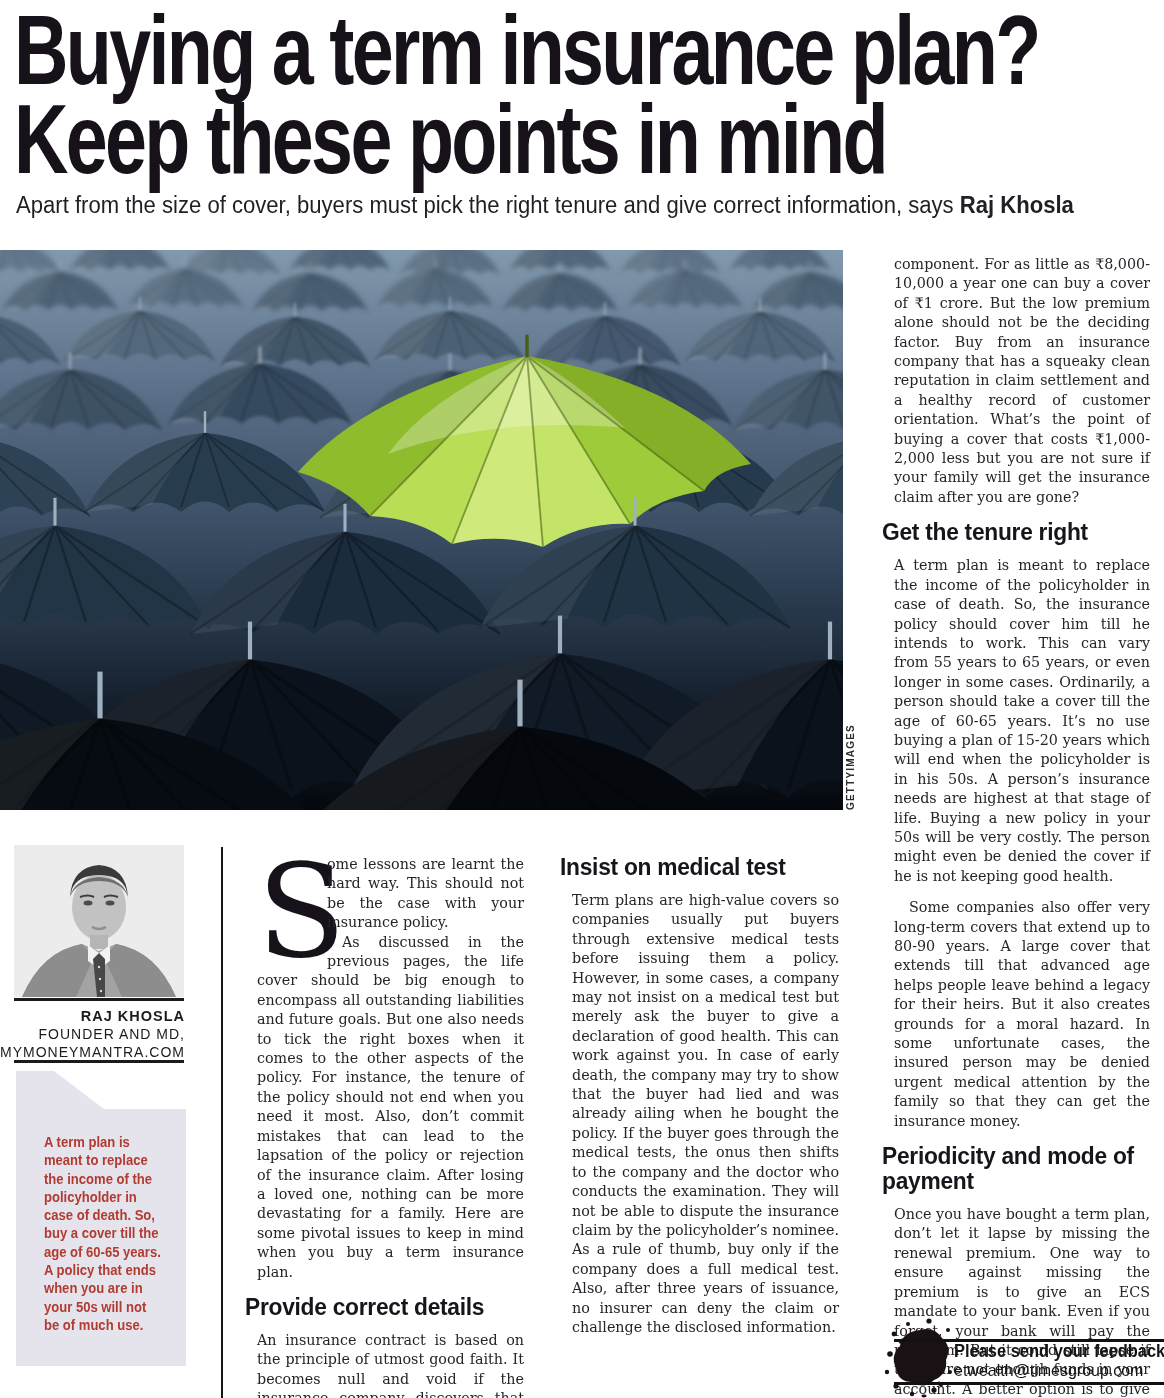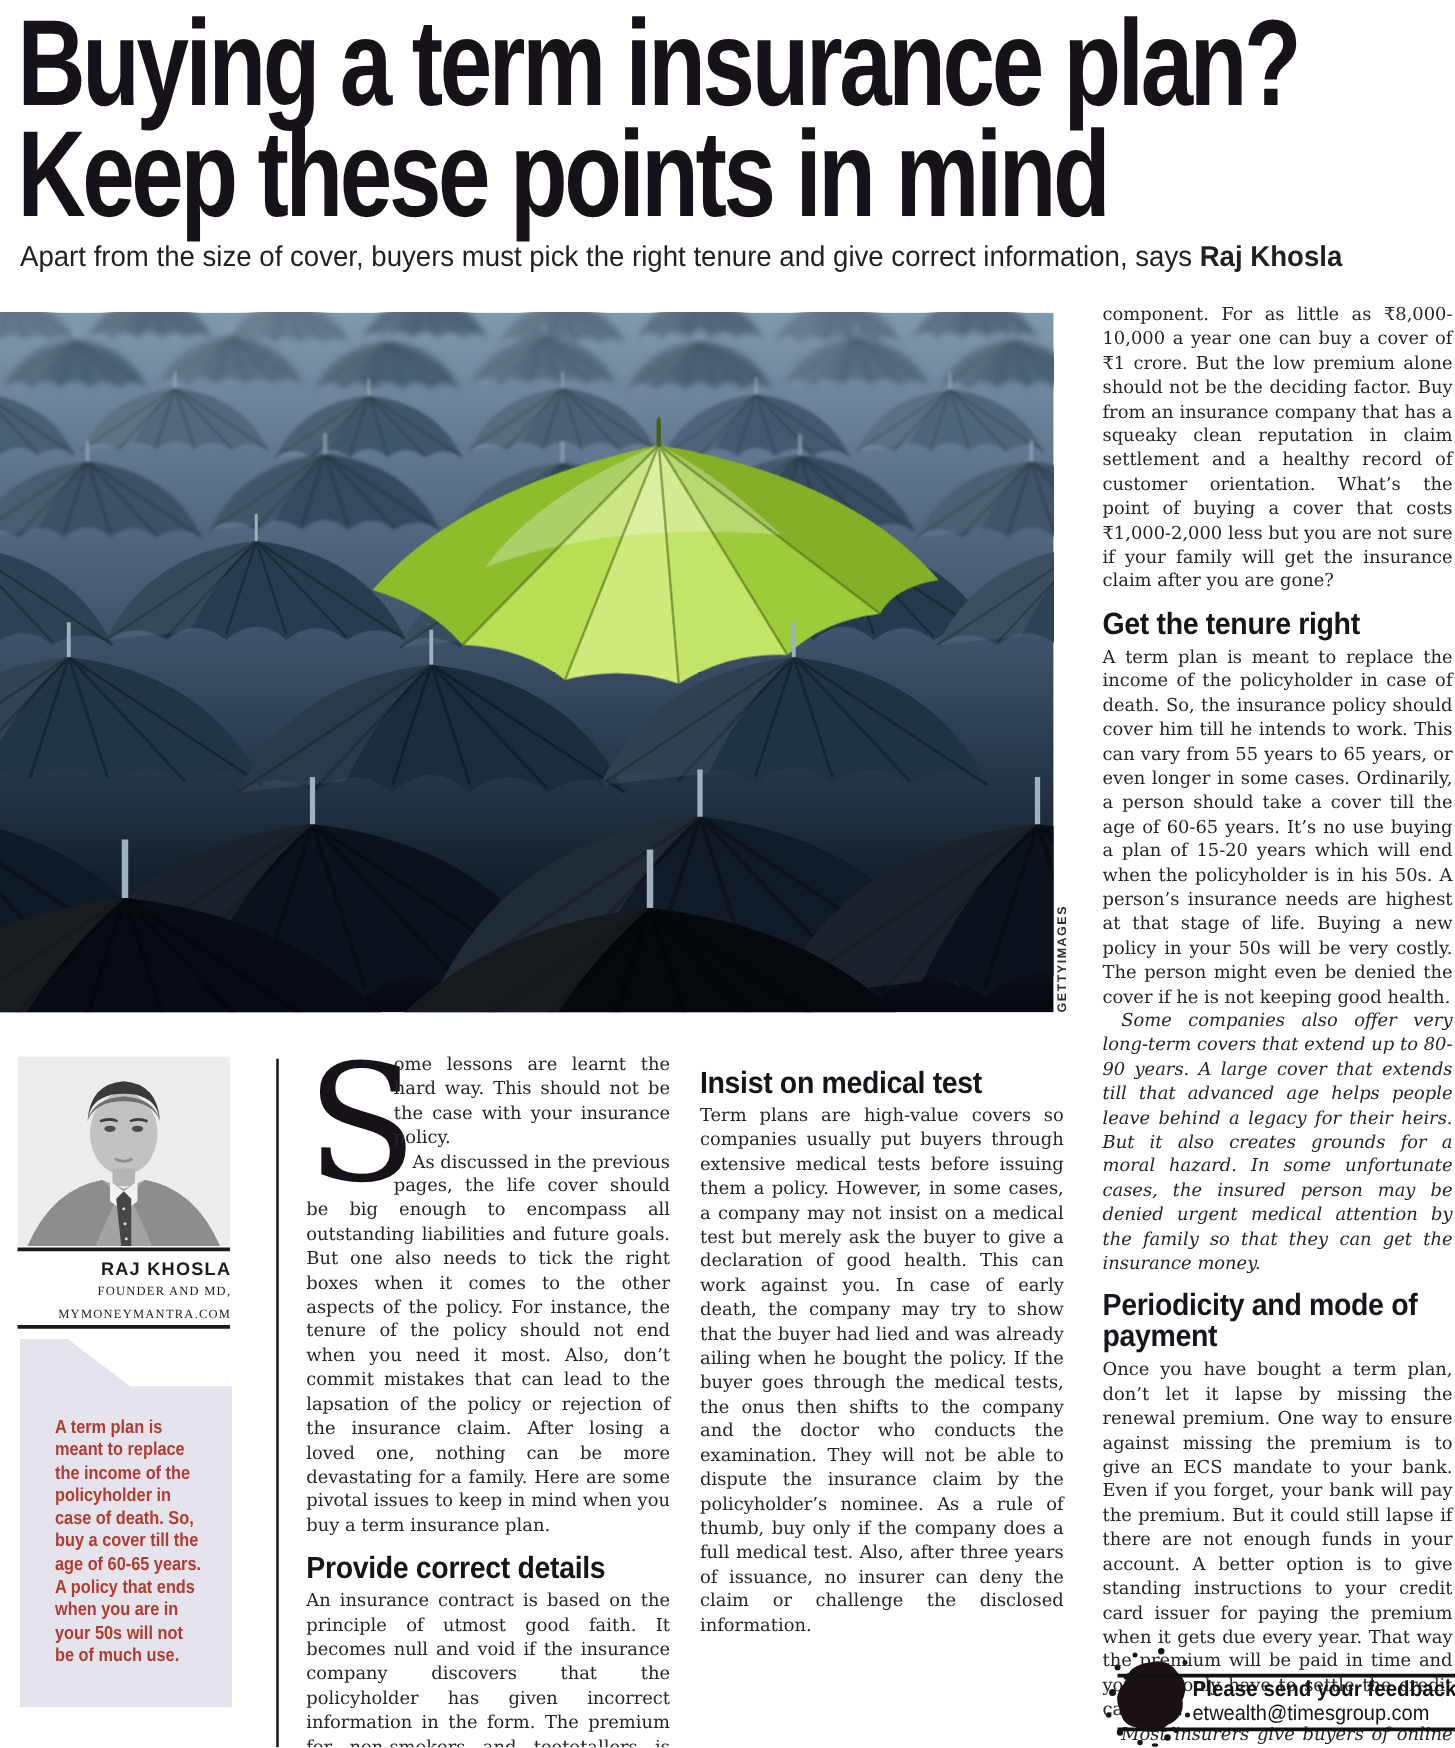--- a/index.html
+++ b/index.html
@@ -20,37 +20,37 @@
   .credit{position:absolute;left:845px;top:716px;height:94px;writing-mode:vertical-rl;
           transform:rotate(180deg);font-family:"Liberation Sans",sans-serif;font-weight:bold;
           font-size:10px;letter-spacing:1.2px;color:#2e2e2e;}
 
   
   .author-photo{position:absolute;left:14px;top:845px;width:170px;height:152px;overflow:hidden;}
   .rule{position:absolute;background:#1a1a1a;}
   .author-block{position:absolute;left:0;top:1007px;width:185px;text-align:right;
                 font-family:"Liberation Sans",sans-serif;color:#1c1c1c;line-height:18px;}
   .author-name{font-weight:bold;font-size:14.5px;letter-spacing:1px;}
-  .author-role{font-size:10px;letter-spacing:1px;font-family:Liberation Serif, serif;}
+  .author-role{font-size:14px;letter-spacing:1px;}
 
   
   .pullquote{position:absolute;left:16px;top:1071px;width:170px;height:295px;background:#e5e4ec;
              clip-path:polygon(0 0,38px 0,88px 38px,170px 38px,170px 295px,0 295px);}
   .pullquote-inner{position:absolute;left:28px;top:62px;width:136px;transform:scaleX(0.87);
              transform-origin:0 0;font-family:"Liberation Sans",sans-serif;font-weight:bold;
              font-size:15px;line-height:18.3px;color:#b23b31;}
 
   
   .vrule{position:absolute;left:221px;top:847px;width:2px;height:551px;background:#151515;}
   .col{position:absolute;font-size:14.3px;line-height:19.4px;}
   .colA{left:245px;top:843px;width:291px;}
   .colB{left:560px;top:843px;width:291px;}
   .colC{left:882px;top:243px;width:280px;}
-  .col p{margin:0;text-align:justify;}
-  .pind{text-indent:15px;font-style:italic;}
+  .col p{margin:12px;text-align:justify;}
+  .pind{text-indent:15px;}
   .shead{font-family:"Liberation Sans",sans-serif;font-weight:bold;font-size:24.5px;
          line-height:25px;letter-spacing:-0.3px;color:#17151b;transform:scaleX(0.93);
          transform-origin:0 0;margin:11px 0 5px 0;}
   .dropcap{float:left;font-family:"DejaVu Serif",serif;font-size:130px;line-height:104px;
            height:112px;width:62px;margin:4px 8px 0 0;color:#17121a;}
   .blockp{display:block;text-indent:15px;}
 
   
   .feedback{position:absolute;left:882px;top:1310px;width:282px;height:88px;}
   .fb-line{position:absolute;left:12px;width:270px;height:2.5px;background:#111;}

